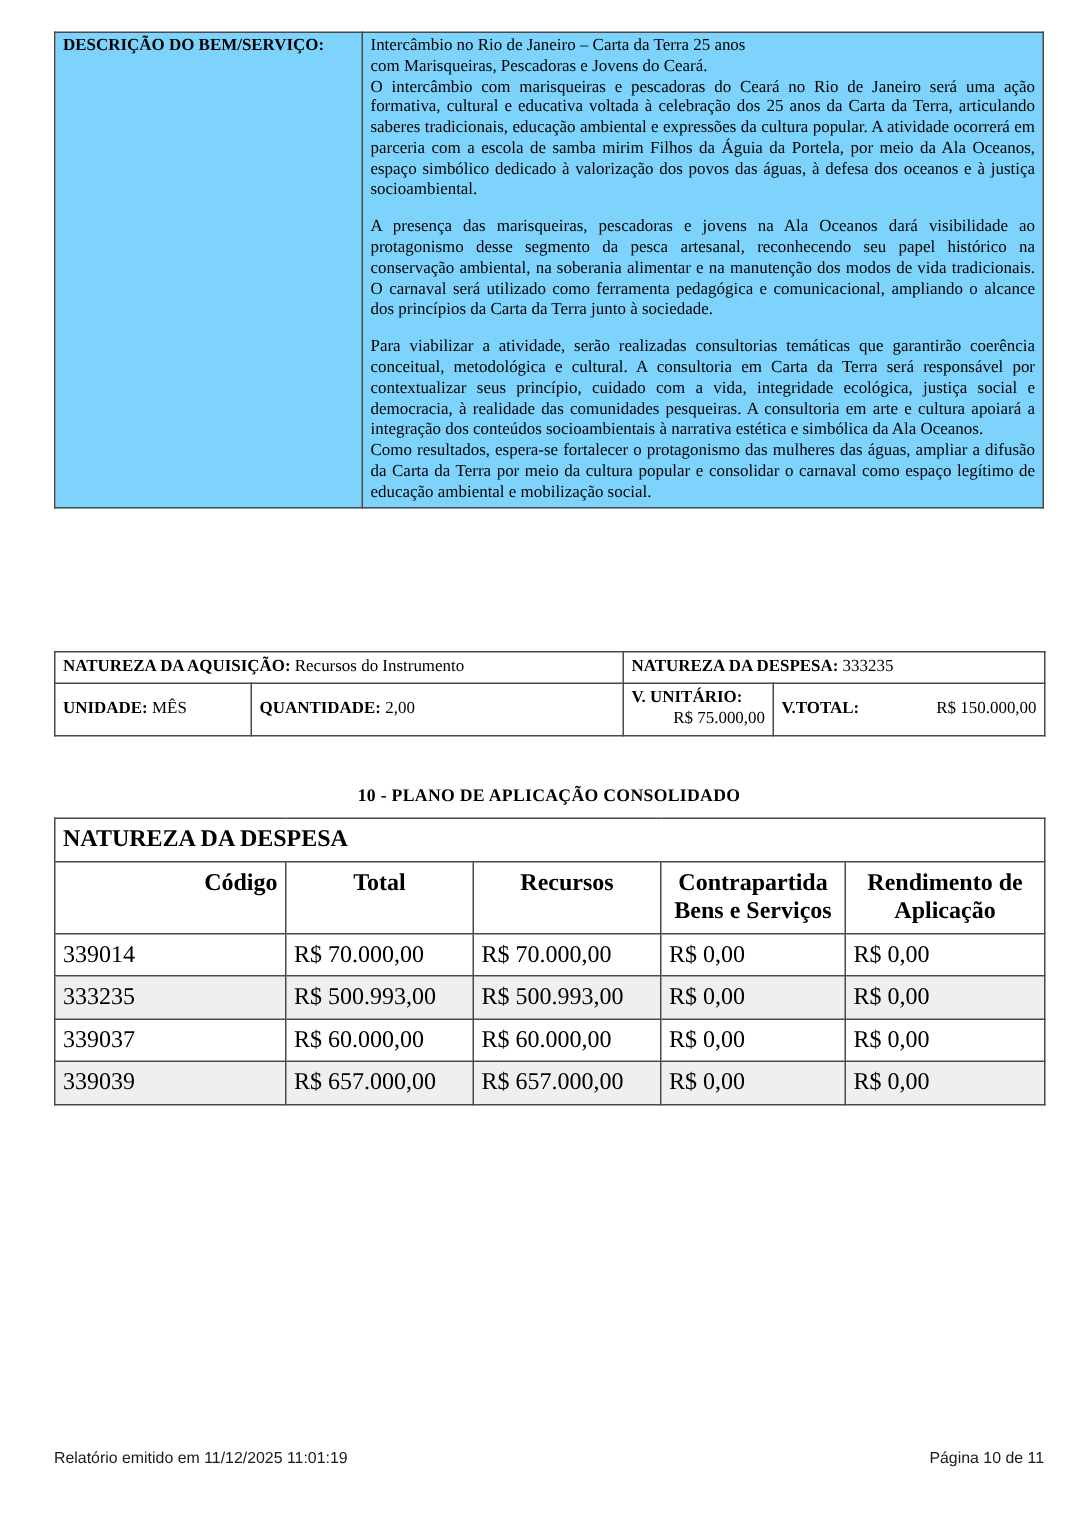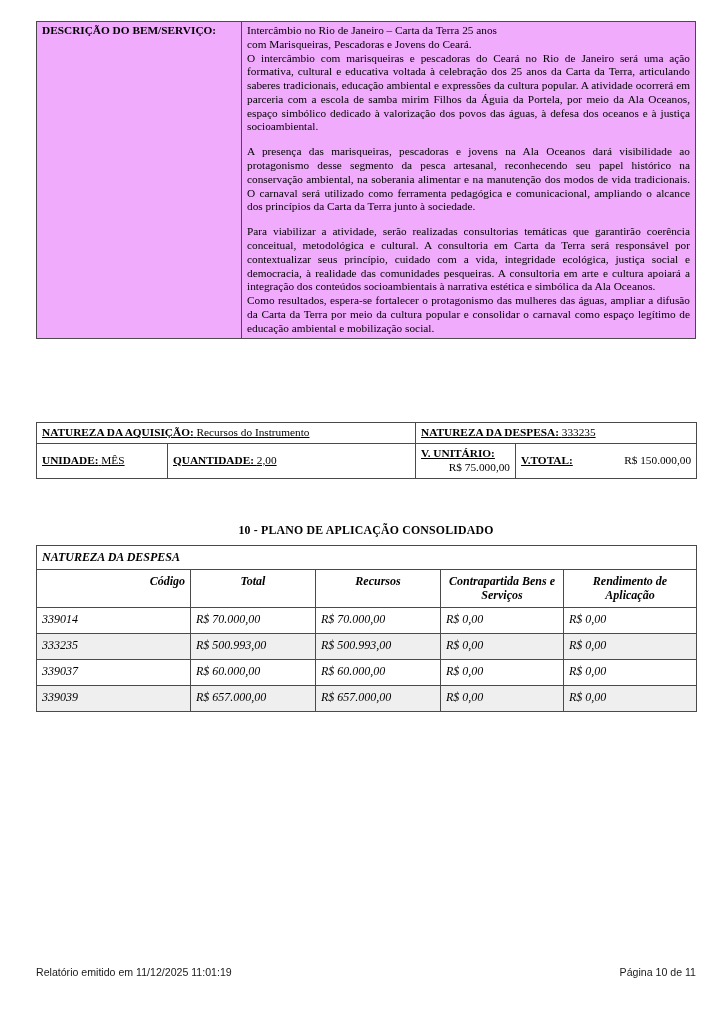--- a/index.html
+++ b/index.html
@@ -43,21 +43,21 @@
   }
 
   
   #desc-block {
     position: absolute;
     left: 36px;
     top: 21px;
     width: 660px;
   }
   #desc-block table.grid td {
-    background: #f0abfc;
+    background: #7dd3fc;
   }
   .desc-label-cell {
     width: 194px;
     font-weight: bold;
     font-size: 11.6px;
     padding-top: 4px;
   }
   .desc-text-cell {
     padding-top: 4px;
     padding-bottom: 6px;
@@ -72,23 +72,22 @@
     margin-top: 11px;
   }
   .nowrapline {
     text-align: left;
   }
 
   
   #fields-block {
     position: absolute;
     left: 36px;
-    top: 422px;
-    width: 660px;
-    text-decoration: underline;
+    top: 434px;
+    width: 660px;
   }
   #fields-block table.grid td {
     height: 14px;
     font-size: 11.3px;
     padding-top: 3px;
     padding-bottom: 3px;
     vertical-align: middle;
   }
   .v { font-weight: normal; }
   .money { float: right; }
@@ -107,24 +106,23 @@
   }
 
   
   #plan-block {
     position: absolute;
     left: 36px;
     top: 545px;
     width: 660px;
   }
   #plan-block table.grid td {
-    font-size: 12px;
+    font-size: 16px;
     padding-top: 4px;
     padding-bottom: 4px;
-    font-style: italic;
   }
   .nd-head {
     font-weight: bold;
     font-size: 11.6px;
   }
   .col-head {
     font-weight: bold;
     text-align: center;
     vertical-align: top;
     line-height: 1.25;

